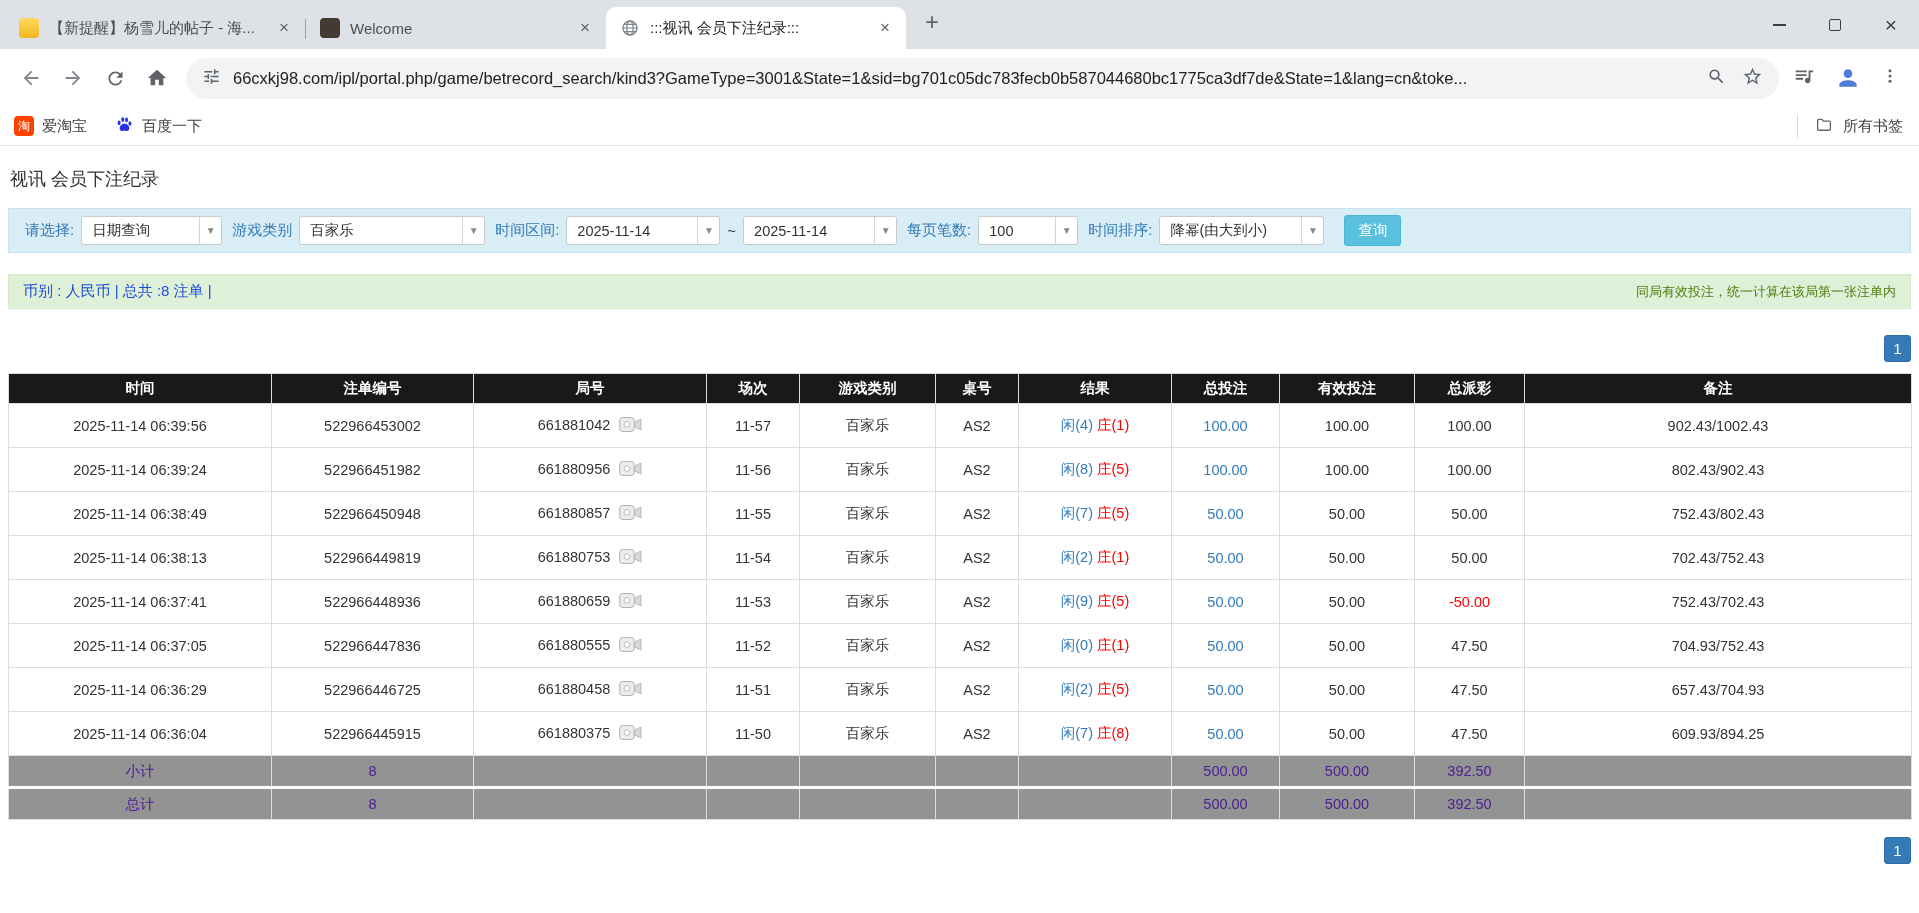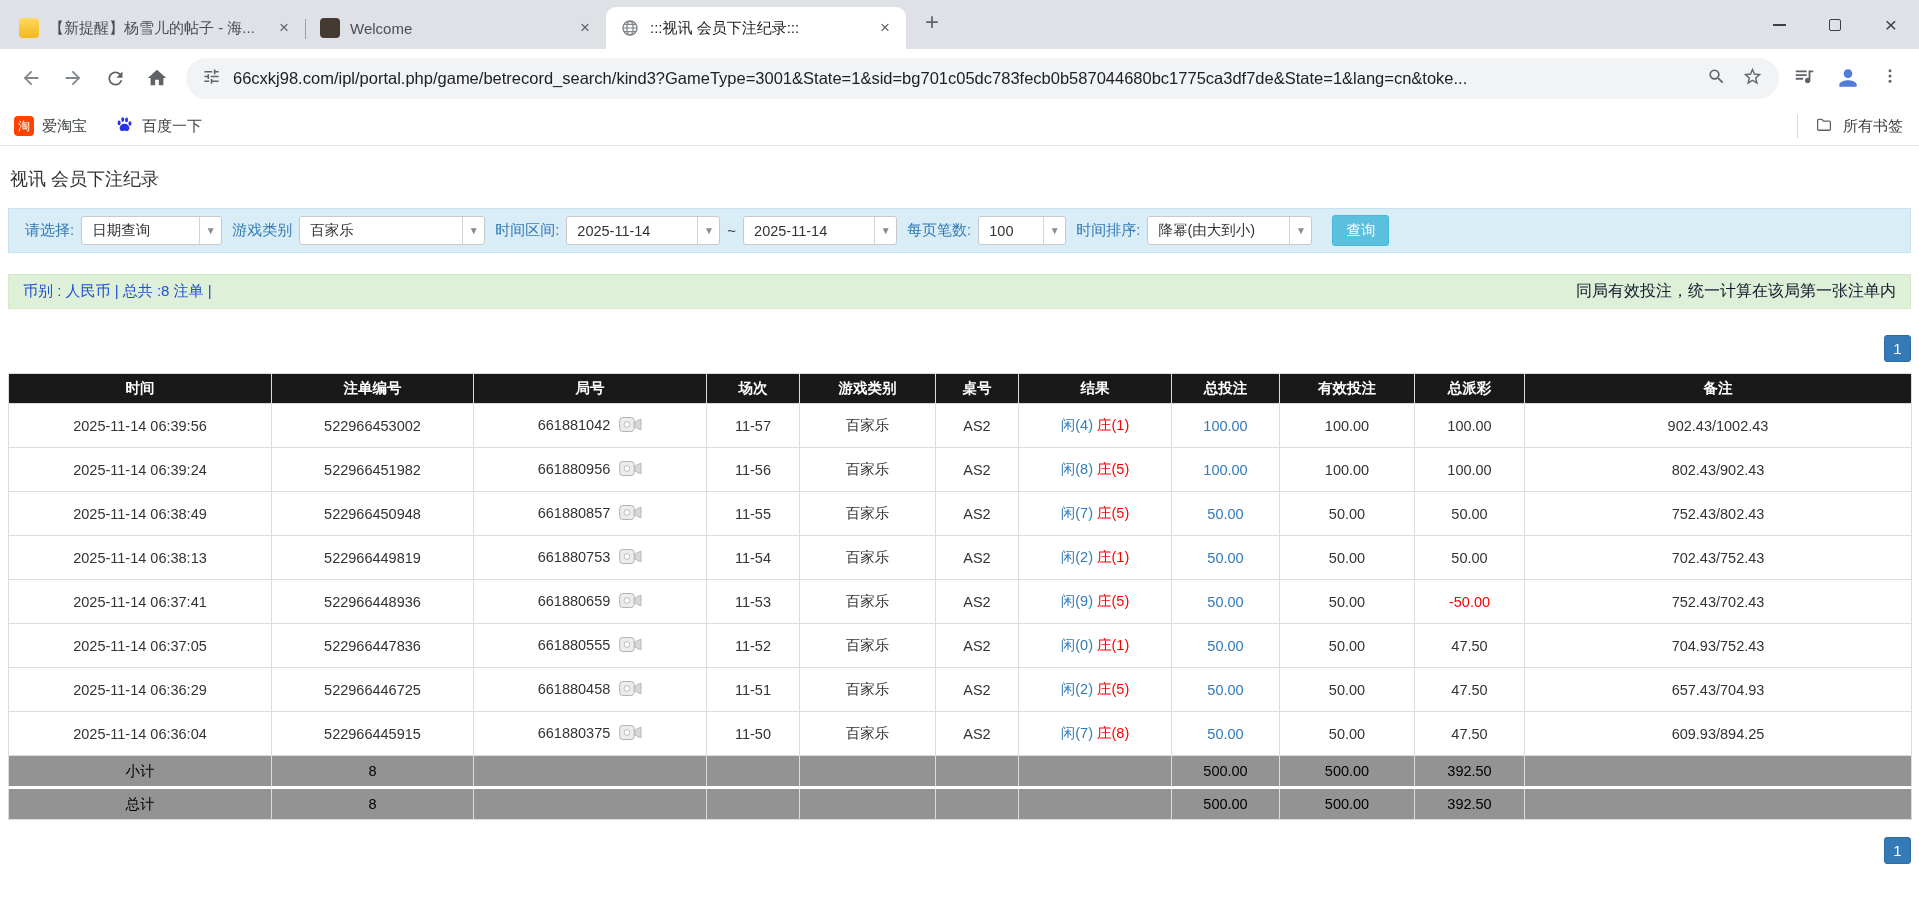--- a/index.html
+++ b/index.html
@@ -54,39 +54,39 @@
   .filterbar { height:45px; background:#d9edf7; border:1px solid #c6e3f2; display:flex; align-items:center;
                padding:12px 16px; font-size:15px; color:#337ab7; }
   .flabel { margin:0 7px 0 10px; white-space:nowrap; }
   .flabel.first { margin-left:0; }
   .tilde { color:#333; margin:0 7px; }
   .combo { background:#fff; border:1px solid #c9c9c9; border-radius:3px; height:29px; display:flex;
            align-items:stretch; color:#333; cursor:pointer; }
   .combo-text { padding:0 10px; display:flex; align-items:center; flex:1; white-space:nowrap; font-size:14.5px; }
   .combo-arrow { width:22px; border-left:1px solid #d4d4d4; display:flex; align-items:center; justify-content:center;
                  color:#8a8a8a; font-size:10px; }
-  .w-period { width:141px; } .w-game { width:186px; } .w-date { width:154px; } .w-count { width:88px; } .w-sort { width:165px; }
+  .w-period { width:141px; } .w-game { width:186px; } .w-date { width:154px; } .w-count { width:100px; } .w-sort { width:165px; }
   .btn-query { background:#5bc0de; border:1px solid #46b8da; color:#fff; border-radius:3px; height:31px;
                padding:0 13px; font-size:14.5px; display:flex; align-items:center; margin-left:20px; cursor:pointer; }
 
   .infobar { height:35px; background:#dff0d8; border:1px solid #d6e9c6; margin-top:21px; display:flex;
              align-items:center; justify-content:space-between; padding:0 14px; }
   .info-left { font-size:15px; color:#1d4ed8; }
-  .info-right { font-size:16px; color:#0f172a; }
+  .info-right { font-size:13px; color:#4d7c0f; }
 
   .pagebar { display:flex; justify-content:flex-end; margin-top:26px; }
   .pagebar.bottom { margin-top:17px; }
   .pagebtn { min-width:27px; height:27px; background:#337ab7; border:1px solid #2e6da4; border-radius:3px;
              color:#fff; font-size:15px; display:flex; align-items:center; justify-content:center; cursor:pointer; }
 
   
   table.bet { border-collapse:collapse; table-layout:fixed; width:1903px; margin-top:11px; font-size:14.5px; color:#333; }
   table.bet th { background:#191919; color:#fff; font-weight:bold; height:30px; border:1px solid #dcdcdc; font-size:14.5px; }
   table.bet td { border:1px solid #dcdcdc; text-align:center; height:44px; background:#fff; overflow:hidden; }
-  tr.foot td { background:#939393; color:#000000; height:32px; }
+  tr.foot td { background:#939393; color:#4c1d95; height:32px; }
   tr.foot.total td { border-top:3px solid #fff; }
   .res-p { color:#337ab7; cursor:pointer; }
   .res-b { color:#f00; cursor:pointer; margin-left:4px; }
   .blue { color:#337ab7; cursor:pointer; }
   .neg { color:#f00; }
   .cam { display:inline-block; margin-left:9px; vertical-align:-3px; cursor:pointer; }
 </style>
 </head>
 <body>
 

